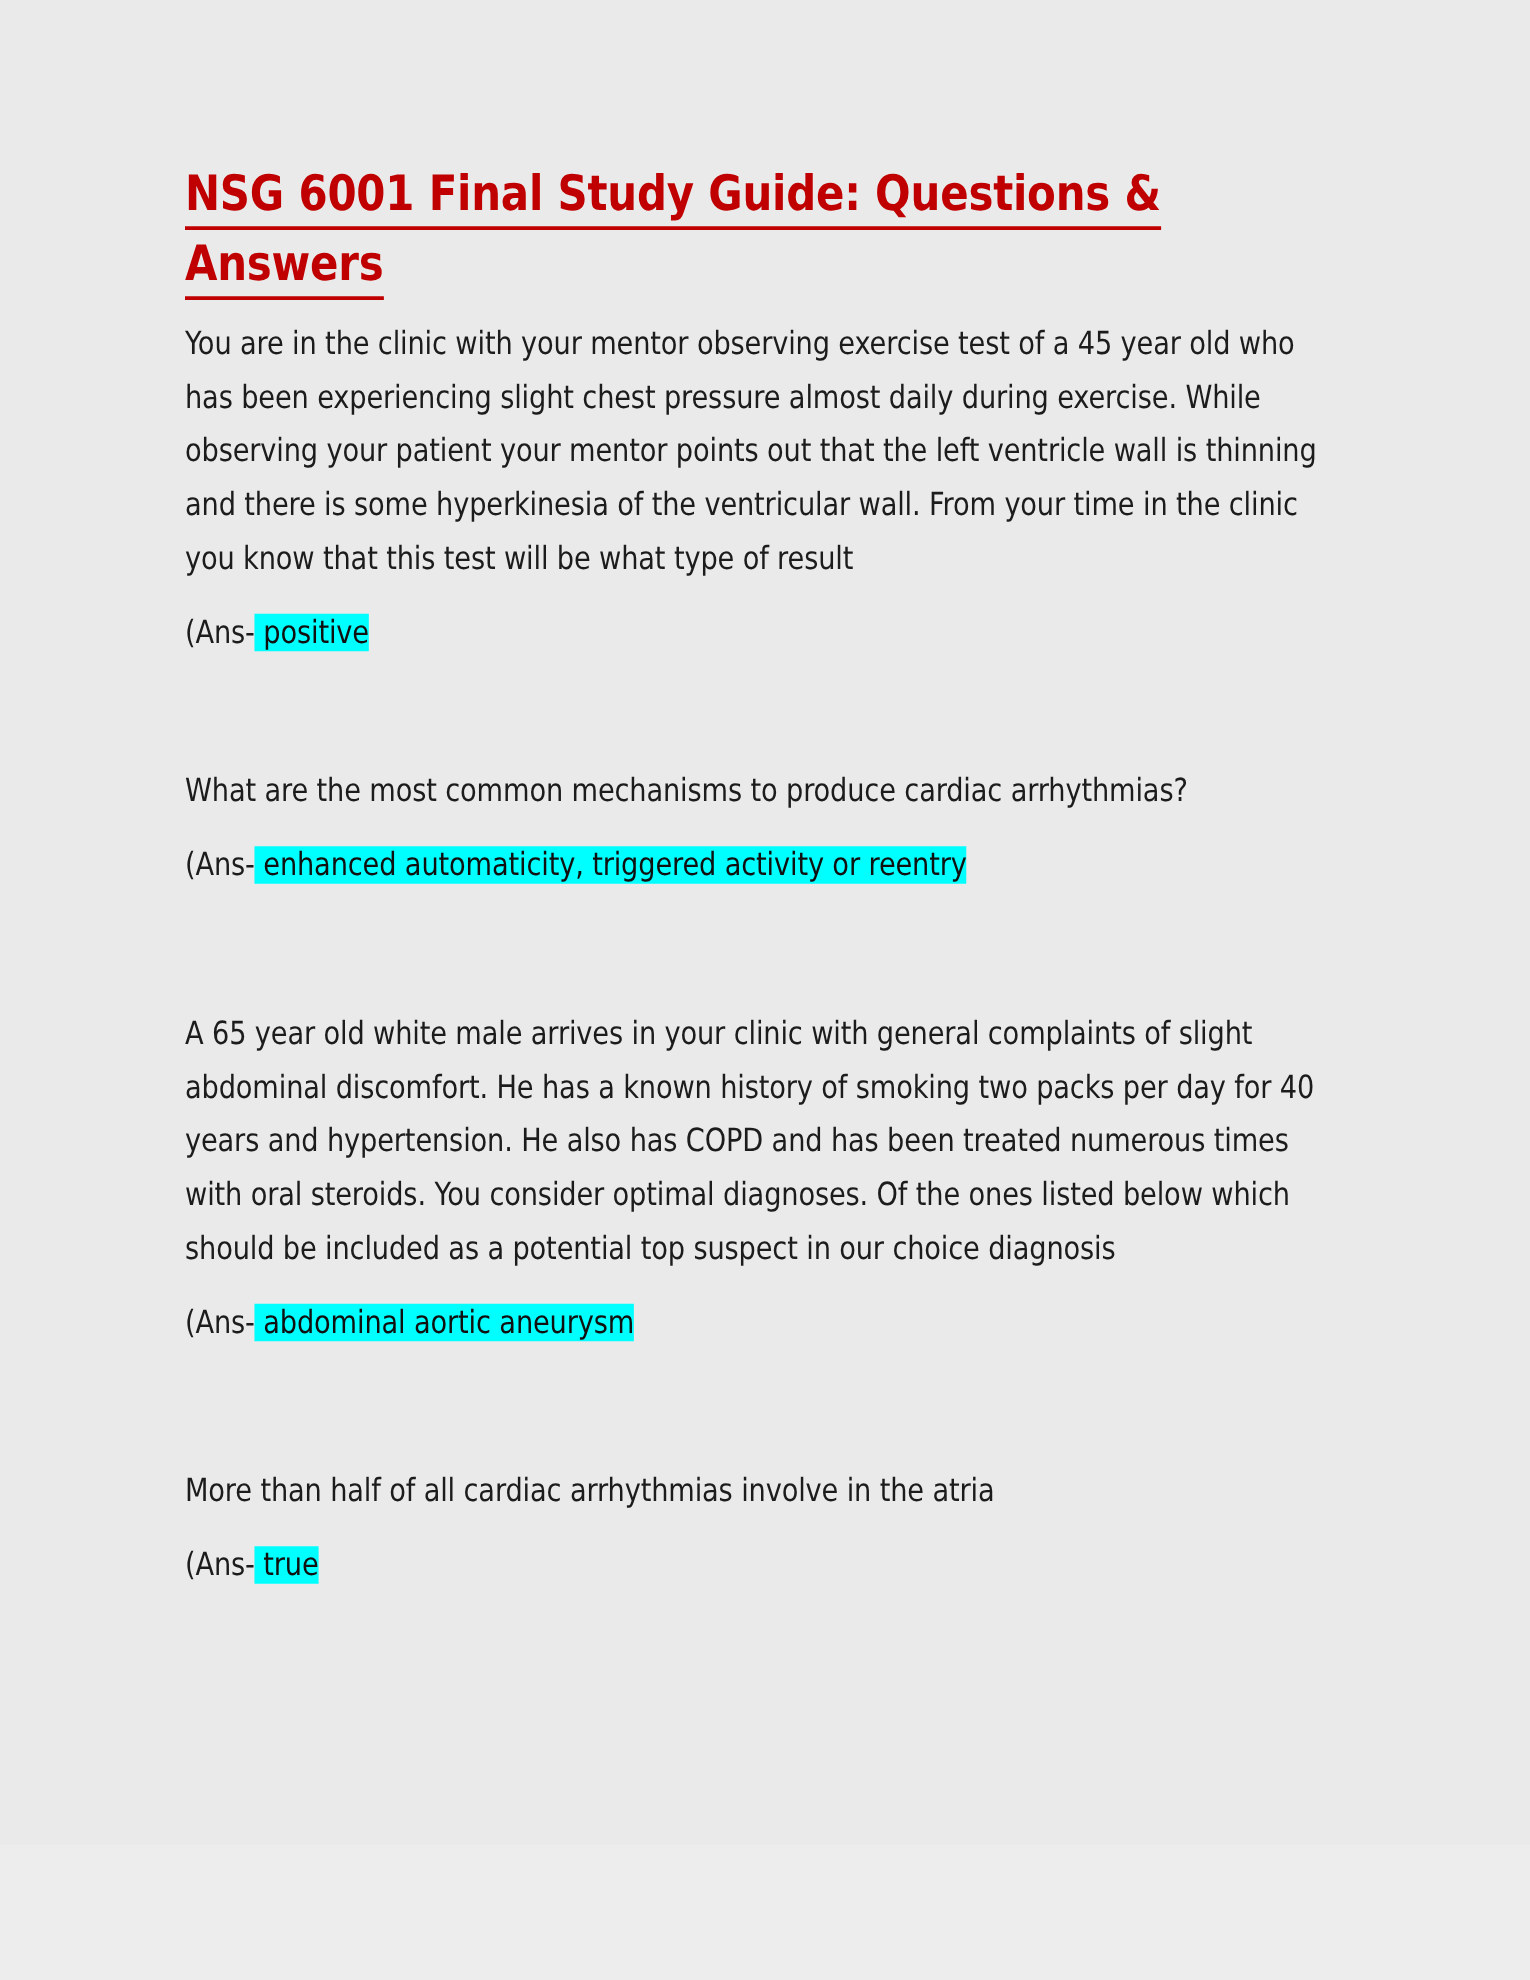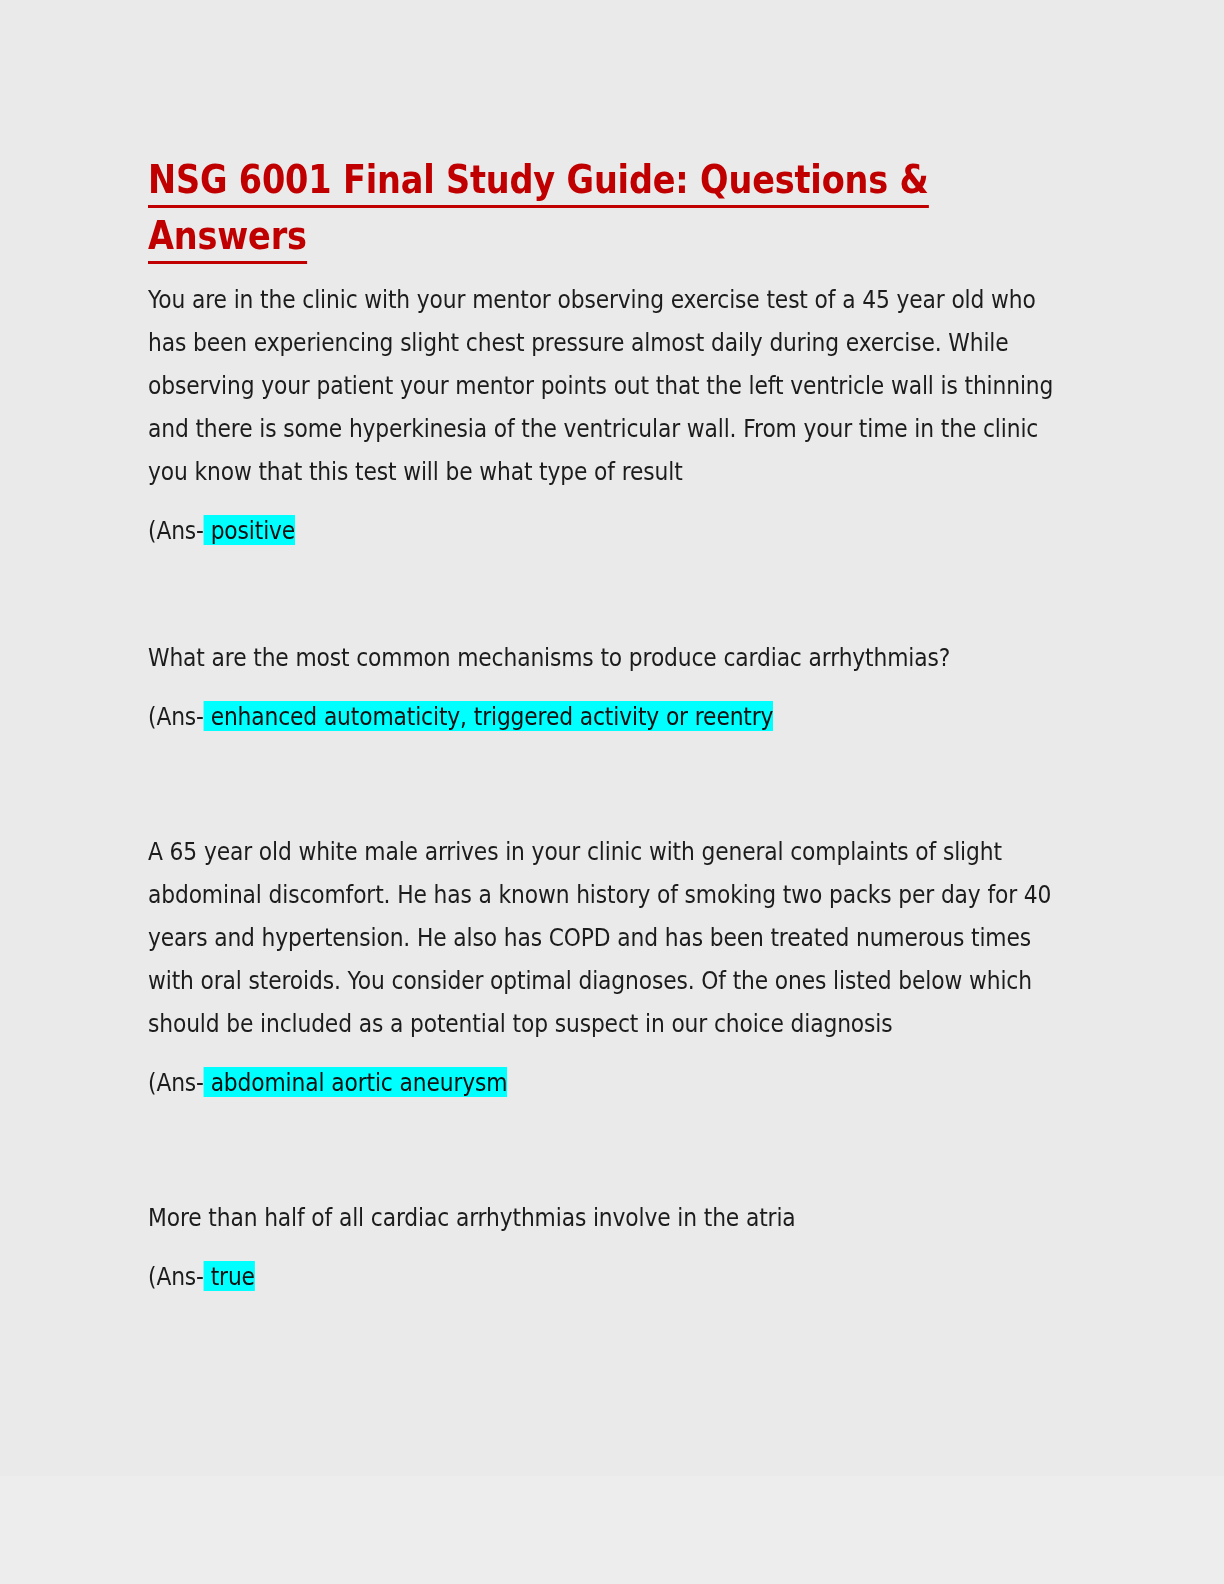--- a/index.html
+++ b/index.html
@@ -30,21 +30,21 @@
     left: 0;
     top: 1476px;
     width: 1224px;
     height: 108px;
     background: #ededed;
   }
 
   .doc-body {
     position: absolute;
     left: 148px;
-    top: 152px;
+    top: 128px;
     width: 920px;
   }
 
   
   .doc-title {
     font-family: "DejaVu Sans", sans-serif;
     font-size: 39px;
     font-weight: bold;
     line-height: 1.44;
     color: #c00000;

